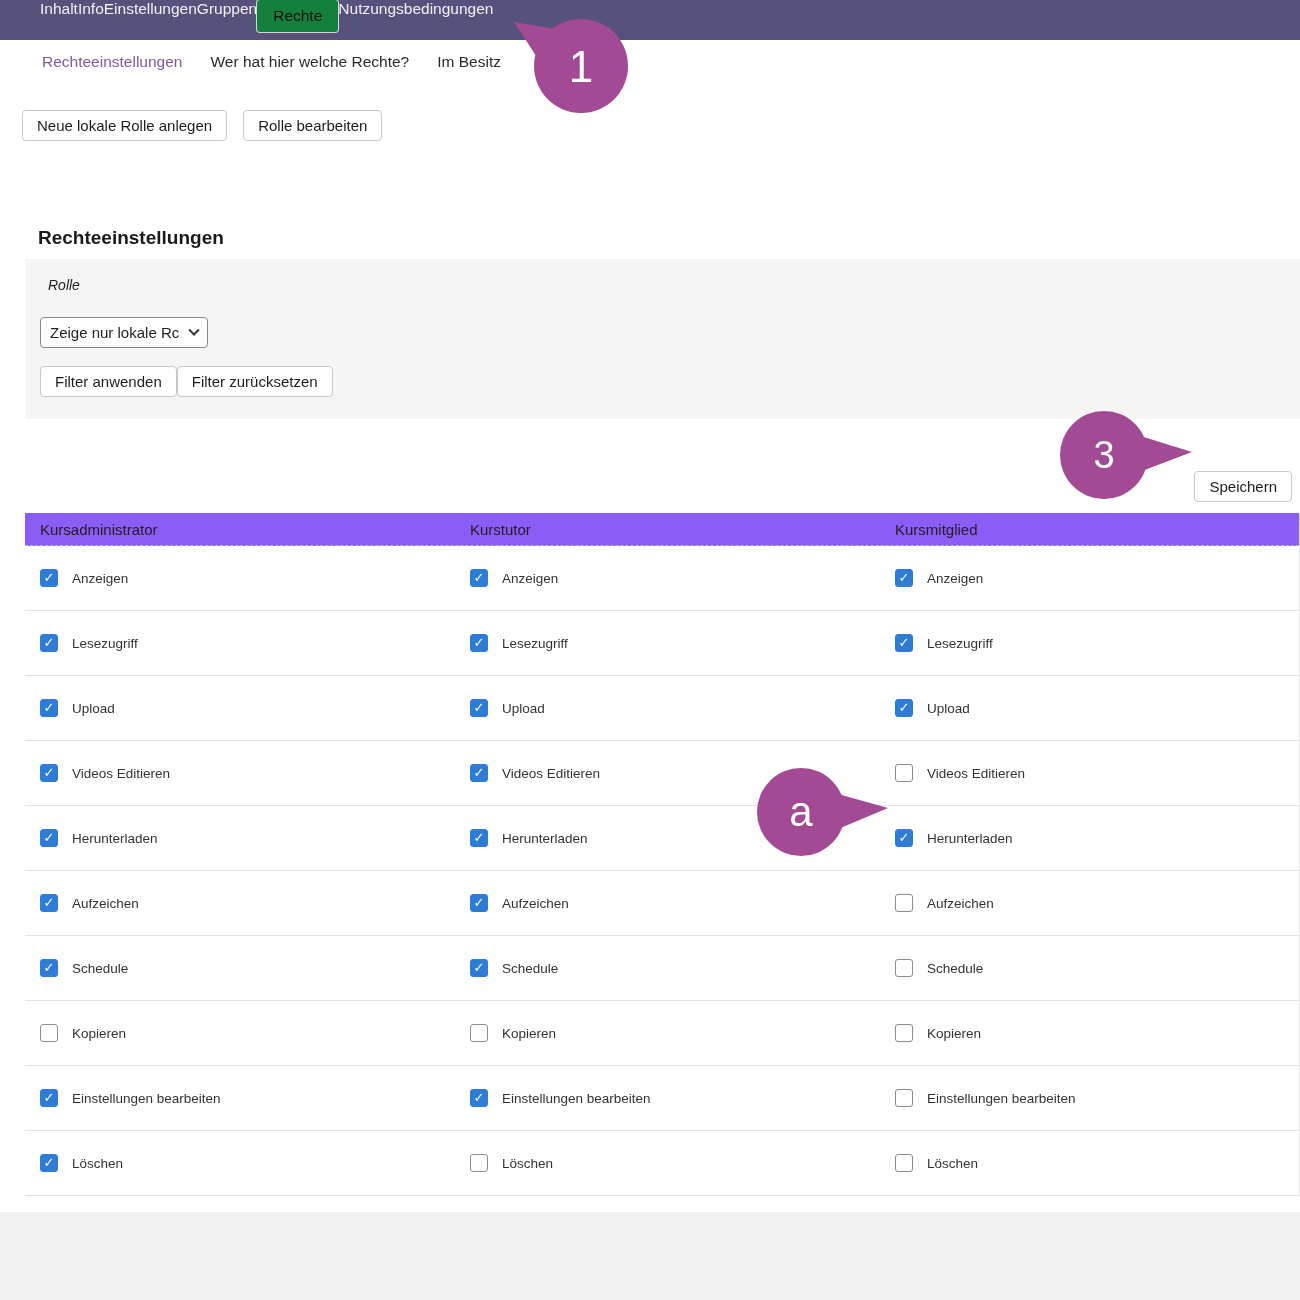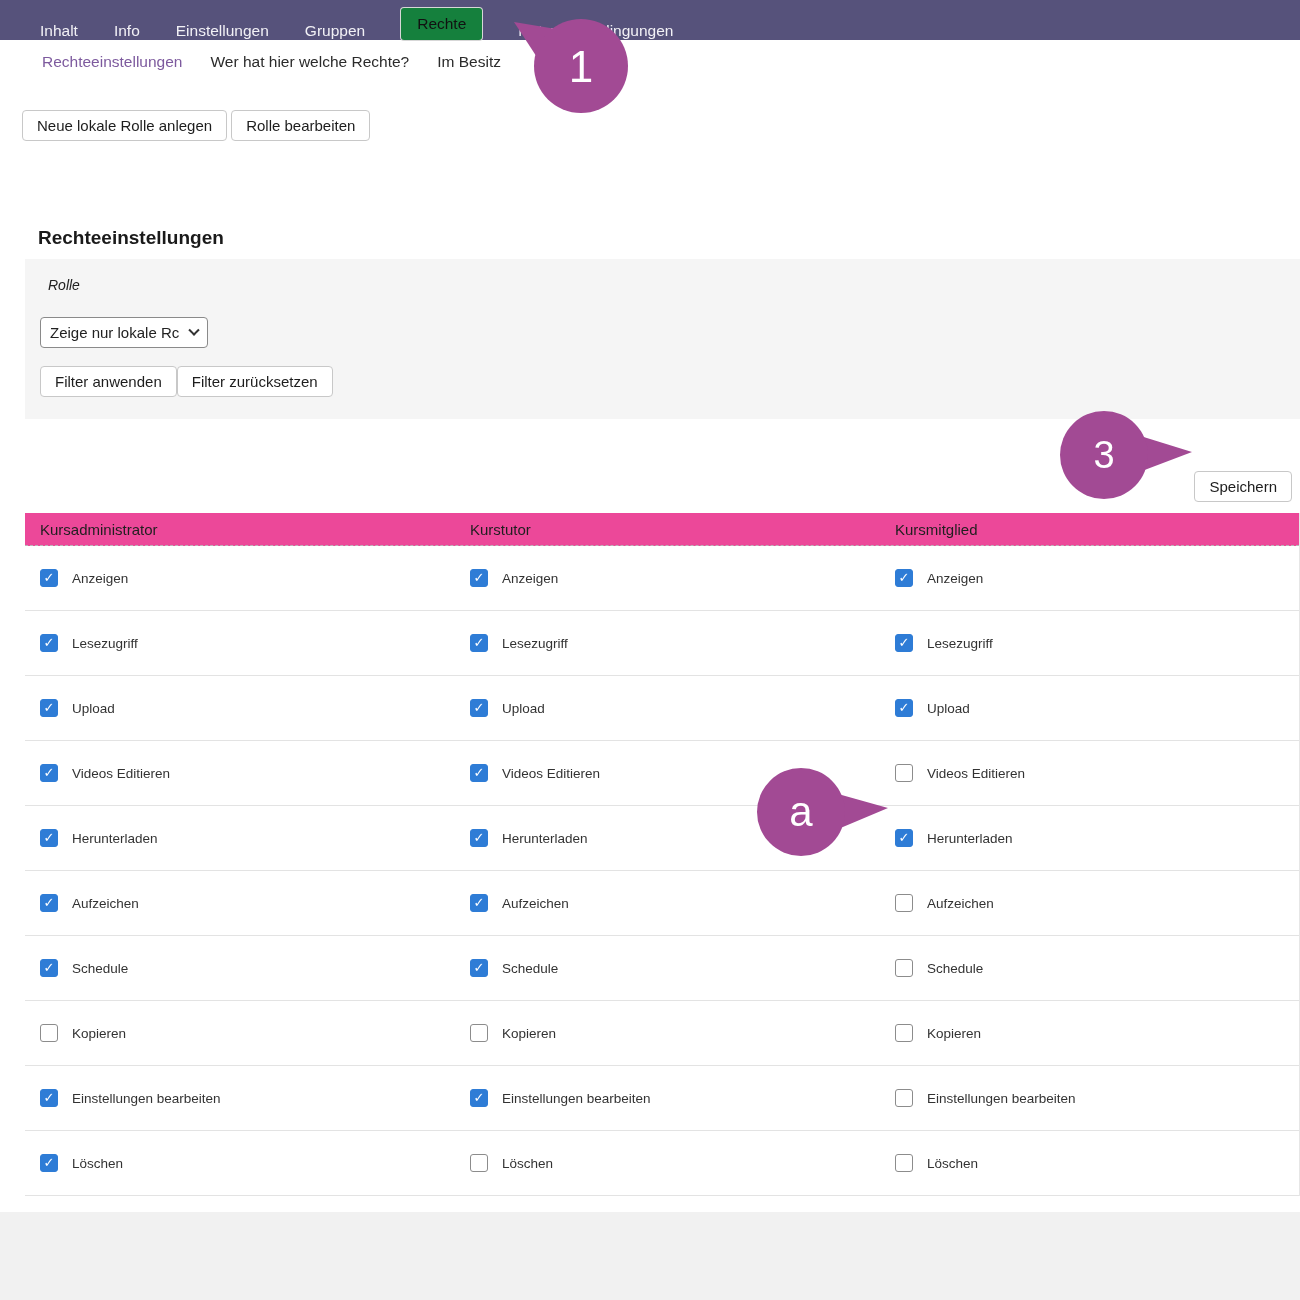--- a/index.html
+++ b/index.html
@@ -10,37 +10,36 @@
     color: #222;
     position: relative;
     overflow: hidden;
   }
 
   
   .topnav {
     height: 40px;
     background: var(--navbar-bg, #56527b);
     display: flex;
-    align-items: flex-end;
-    gap: 36px;
+    align-items: flex-start;
     padding-left: 40px;
   }
   .nav-item { color: #f2f1f6; font-size: 15.5px; cursor: pointer; white-space: nowrap; }
   .nav-item.nav-active {
     background: #15803d; color: #111; padding: 7px 16px;
     border-radius: 3px; box-shadow: 0 0 0 1px #d7d7d7;
   }
 
   
   .subnav { display: flex; align-items: center; gap: 28px; padding-left: 42px; height: 40px; margin-top: 2px; }
   .subnav-item { font-size: 15.5px; color: #2b2b2b; cursor: pointer; white-space: nowrap; }
   .subnav-item.sub-active { color: var(--active-link, #7d5a9e); }
 
   
-  .action-row { display: flex; gap: 4px; margin: 28px 0 7px 22px; }
+  .action-row { display: flex; gap: 16px; margin: 28px 0 7px 22px; }
   .btn {
     background: #fff; border: 1px solid #c8c8c8; border-radius: 4px;
     font-size: 15px; color: #1d1d1d; padding: 6px 14px;
     font-family: inherit; cursor: pointer; height: 31px; line-height: 17px; white-space: nowrap;
   }
 
   .section-title { font-size: 19px; font-weight: bold; margin: 86px 0 0 38px; color: #1a1a1a; }
 
   
   .filter-panel { margin: 10px 0 0 25px; width: 1275px; background: #f5f5f5; padding: 18px 0 22px 15px; }
@@ -54,21 +53,21 @@
           transform: rotate(45deg) translate(-2px,-2px); flex: 0 0 8px; }
   .filter-buttons { display: flex; margin-top: 18px; }
 
   
   .save-row { display: flex; justify-content: flex-end; margin: 52px 8px 0 0; }
 
   
   .perm-table { margin: 11px 0 0 25px; width: 1275px; border-right: 1px solid #e6e6e6; }
   .perm-head {
     display: grid; grid-template-columns: 430px 425px 1fr;
-    height: 33px; align-items: center; background: #ec4899;
+    height: 33px; align-items: center; background: #8b5cf6;
     border-bottom: 1px dashed #b8b8b8; padding-left: 15px;
     font-size: 15px; color: #1f1f1f;
   }
   .perm-row {
     display: grid; grid-template-columns: 430px 425px 1fr;
     height: 65px; align-items: center; border-bottom: 1px solid #e3e3e3; padding-left: 15px;
   }
   .perm-cell { display: flex; align-items: center; gap: 14px; }
   .checkbox {
     width: 18px; height: 18px; border-radius: 3px; border: 1px solid #8c8c8c; background: #fff;

